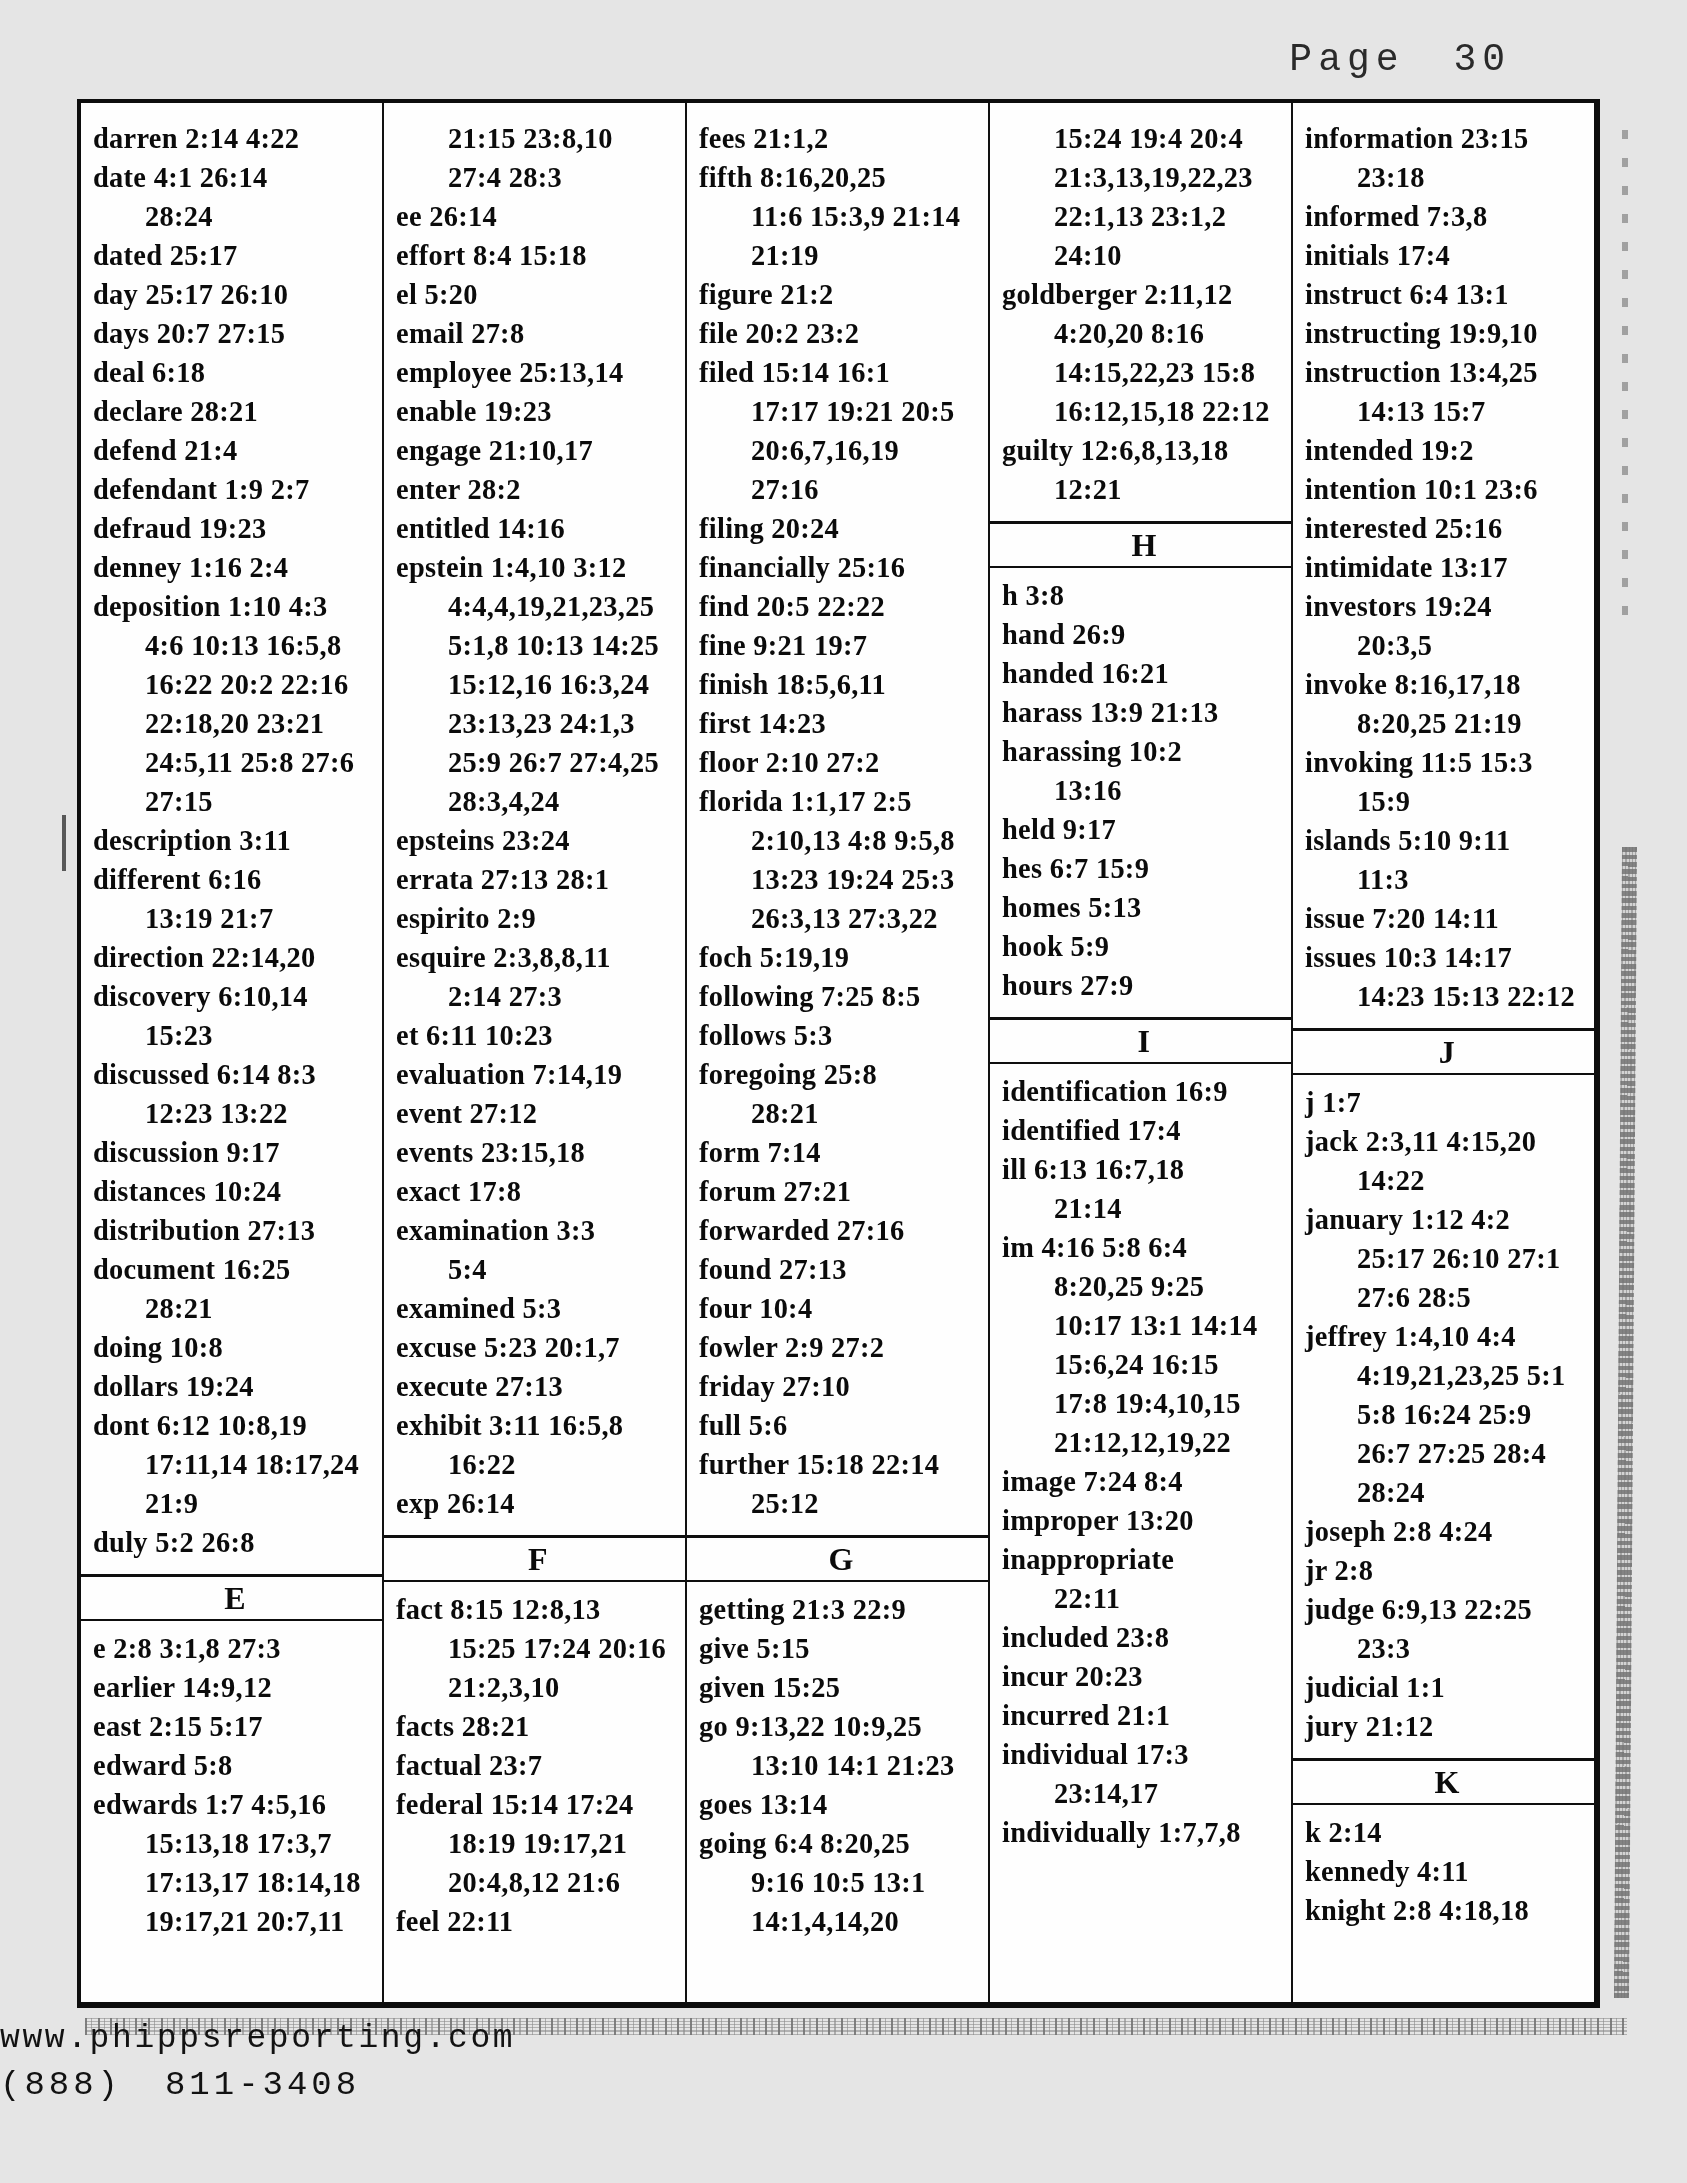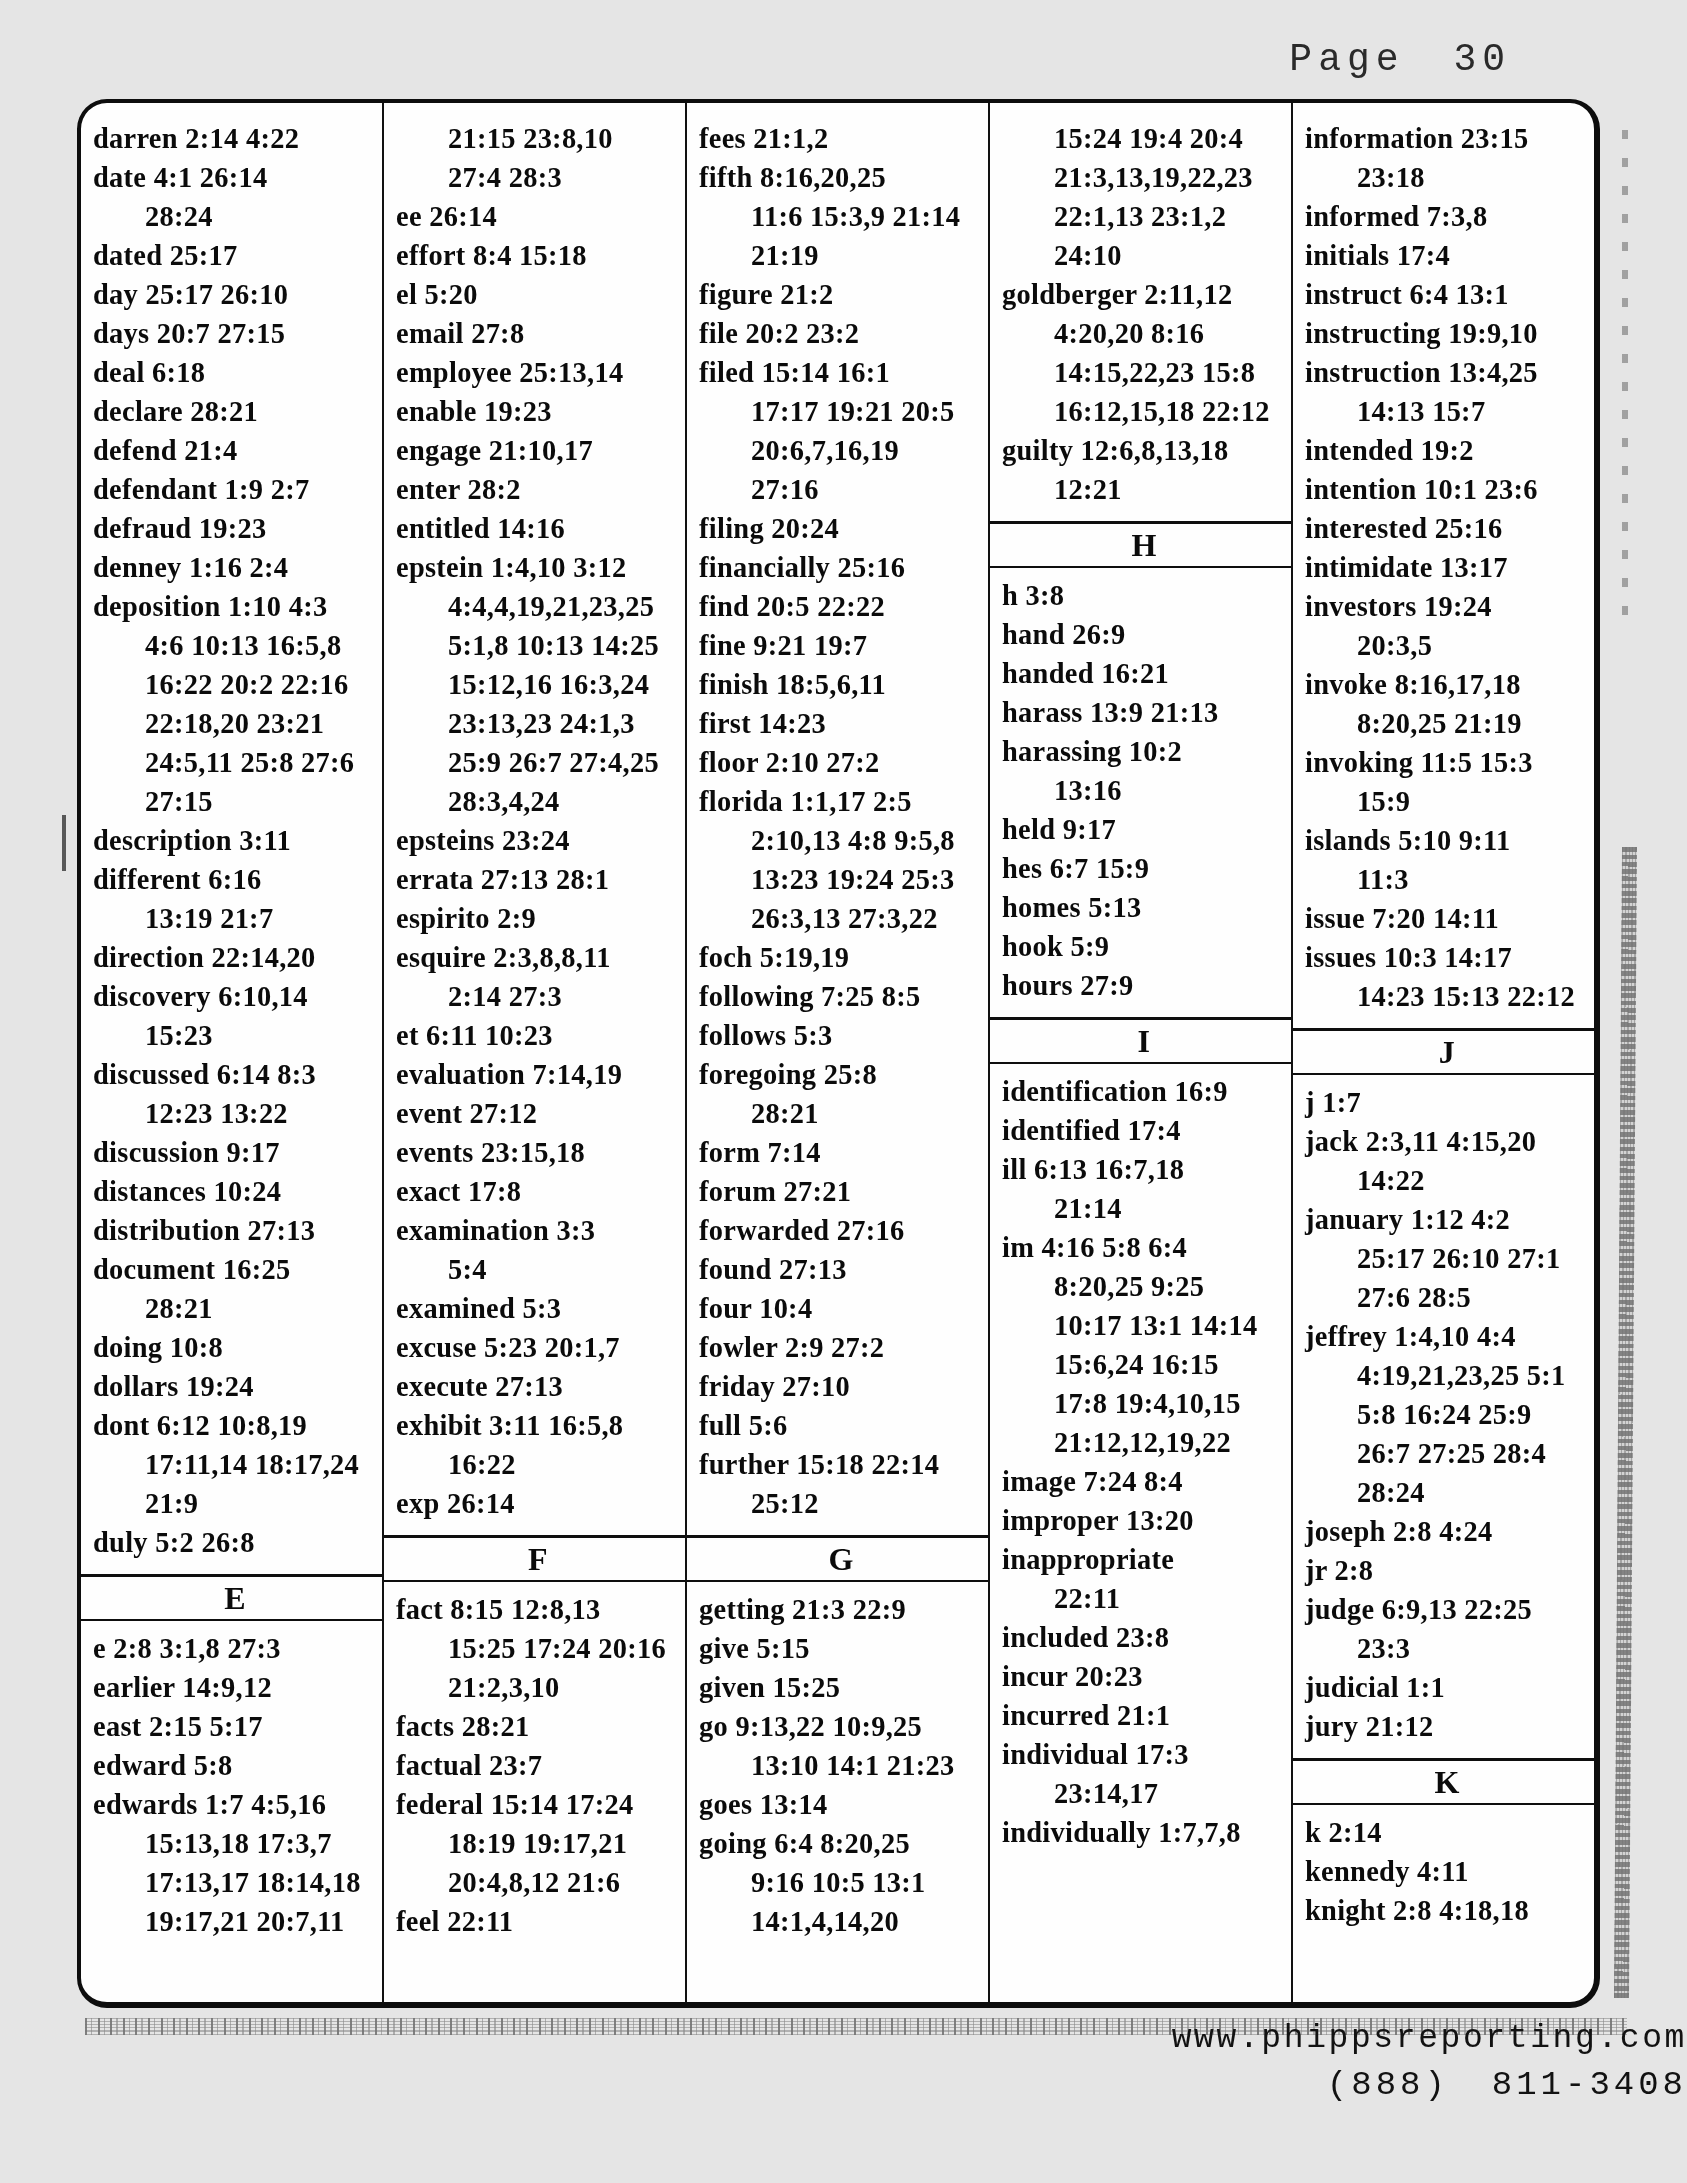--- a/index.html
+++ b/index.html
@@ -26,21 +26,20 @@
     position: absolute;
     left: 77px; top: 99px;
     width: 1523px; height: 1909px;
     box-sizing: border-box;
     border-top: 4.6px solid #0d0d0d;
     border-left: 4px solid #0d0d0d;
     border-right: 6.6px solid #0d0d0d;
     border-bottom: 6px solid #0d0d0d;
     display: flex;
     background: #fefefe;
-    border-radius: 30px;
   }
   .col {
     flex: 1 1 0;
     border-right: 2.6px solid #111;
     box-sizing: border-box;
     padding: 16px 4px 0 12px;
     overflow: hidden;
   }
   .col:last-child { border-right: none; }
 
@@ -68,21 +67,21 @@
     font-weight: bold;
     line-height: 42px;
     letter-spacing: 1.3px;
     color: #0b0b0b;
   }
 
   .footer {
     position: absolute;
     left: 0; width: 1687px;
     top: 2017px;
-    text-align: right;
+    text-align: left;
     font-family: "Liberation Mono", "DejaVu Sans Mono", monospace;
     color: #121212;
   }
   .footer-website { font-size: 33px; line-height: 44px; letter-spacing: 2.6px; }
   .footer-phone   { font-size: 34px; line-height: 48px; letter-spacing: 4px; word-spacing: 18.5px; }
 
   
   .artifact { position: absolute; pointer-events: none; }
   .artifact-right-streak {
     left: 1618px; top: 847px; width: 14.6px; height: 1151px;

